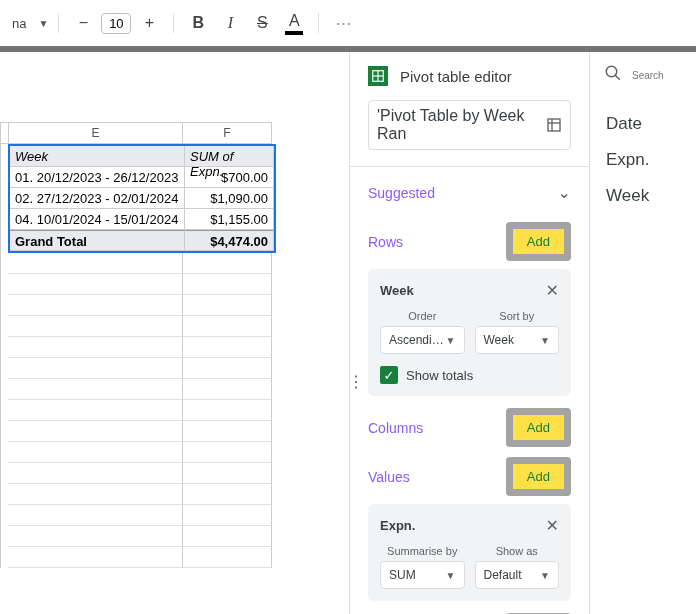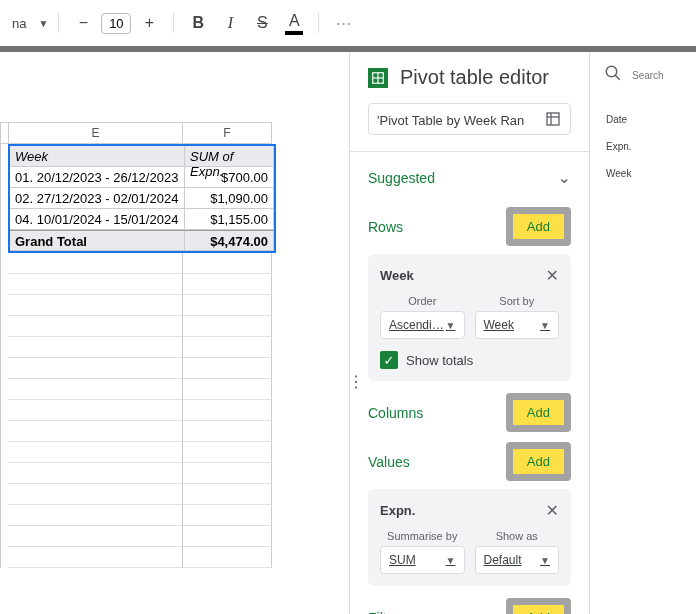--- a/index.html
+++ b/index.html
@@ -34,53 +34,53 @@
   .total-row .cell { background: #e8eaed; font-weight: bold; font-style: normal; border-top: 1px solid #999;}
   .empty-rows .row .cell { border-bottom-color: #e0e0e0; }
   
   
   .side { flex: 1; display: flex; border-left: 1px solid #dadce0; background: #fff; margin-left: 20px; }
   
   .editor-panel { width: 240px; border-right: 1px solid #dadce0; display: flex; flex-direction: column; }
   .editor-header { display: flex; align-items: center; padding: 14px 18px; gap: 12px; }
   .sheets-icon { width: 20px; height: 20px; background: #188038; display: flex; align-items: center; justify-content: center; }
   .sheets-icon svg { width: 14px; height: 14px; }
-  .editor-title { font-size: 20px; color: #3c4043; }
+  .editor-title { font-size: 15px; color: #3c4043; }
   
   .editor-body { padding: 0 18px 18px 18px; overflow-y: auto; flex: 1; }
-  .source-box { border: 1px solid #dadce0; border-radius: 4px; padding: 6px 8px; display: flex; align-items: flex-end; justify-content: space-between; margin-bottom: 16px; font-size: 13px; color: #3c4043; }
+  .source-box { border: 1px solid #dadce0; border-radius: 4px; padding: 6px 8px; display: flex; align-items: center; justify-content: space-between; margin-bottom: 16px; font-size: 16px; color: #3c4043; }
   .source-box .range-icon { width: 18px; height: 18px; display:flex; align-items:center; justify-content:center;}
   
   .section-head { display: flex; align-items: center; justify-content: space-between; padding: 10px 0; }
-  .section-title { font-size: 14px; color: #15803d; }
+  .section-title { font-size: 14px; color: #8b5cf6; }
   .caret-btn { color: #5f6368; cursor: pointer; }
   
   .section-row { display: flex; align-items: center; justify-content: space-between; margin: 10px 0 8px 0; }
   .add-btn { border: 7px solid #a3a3a3; border-radius: 4px; padding: 5px 14px; font-size: 13px; color: #188038; font-weight: 500; cursor: pointer; background: #fde047; }
   
   .card { background: #f1f3f4; border-radius: 6px; padding: 12px; margin-bottom: 12px; }
   .card-head { display: flex; justify-content: space-between; align-items: center; margin-bottom: 10px; }
   .card-title { font-size: 13px; font-weight: bold; color: #3c4043; }
   .close-x { color: #5f6368; cursor: pointer; font-size: 16px; }
   .card-row { display: flex; gap: 10px; }
   .field-group { flex: 1; text-align: center; }
   .field-label { font-size: 11px; color: #5f6368; margin-bottom: 4px; }
-  .select-box { background: #fff; border: 1px solid #dadce0; border-radius: 4px; padding: 6px 8px; font-size: 12px; color: #3c4043; display: flex; justify-content: space-between; align-items: center; cursor: pointer; text-decoration: underline;}
+  .select-box { background: #fff; border: 1px solid #dadce0; border-radius: 4px; padding: 6px 8px; font-size: 12px; color: #3c4043; display: flex; justify-content: space-between; align-items: center; cursor: pointer;}
   .select-box .caret { font-size: 10px; color: #5f6368; }
   .checkbox-row { display: flex; align-items: center; gap: 8px; margin-top: 12px; font-size: 13px; color: #3c4043; }
   .checkbox { width: 18px; height: 18px; background: #188038; border-radius: 2px; display: flex; align-items: center; justify-content: center; color: #fff; font-size: 13px; }
   
   .drag-handle { position: absolute; left: -2px; top: 320px; color: #5f6368; cursor:grab; font-size: 16px;}
   .editor-panel { position: relative; }
   
   
   .search-panel { flex: 1; padding: 12px 14px; }
   .search-row { display: flex; align-items: center; gap: 10px; color: #5f6368; margin-bottom: 20px; }
   .search-row input { border: none; outline: none; font-size: 10px; color: #5f6368; width: 50px; }
-  .field-list-item { font-size: 10px; color: #3c4043; padding: 8px 2px; cursor: grab; }
+  .field-list-item { font-size: 17px; color: #3c4043; padding: 8px 2px; cursor: grab; }
   
   .hr { border-top: 1px solid #e0e0e0; margin: 0 -18px 6px -18px; }
 </style>
 </head>
 <body>
 
 <div class="toolbar">
   <span class="tool-text">na</span>
   <span class="dropdown-caret">▼</span>
   <div class="divider"></div>

